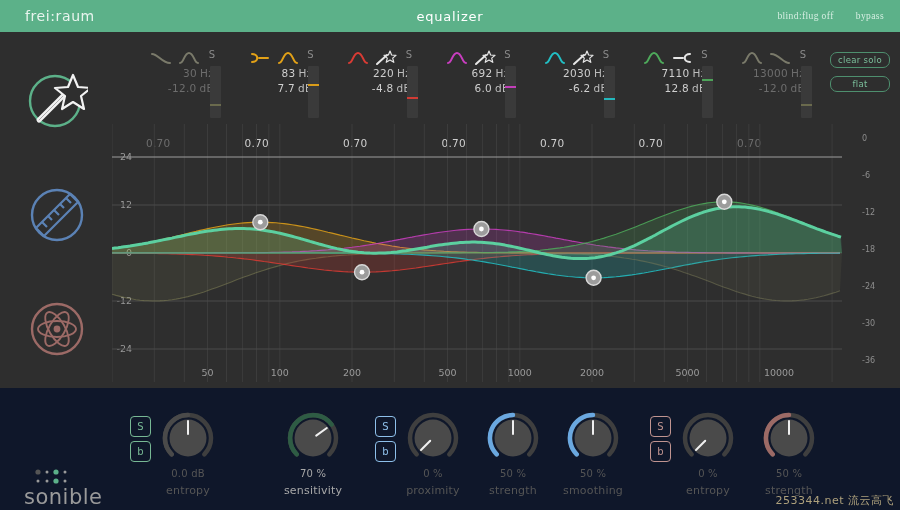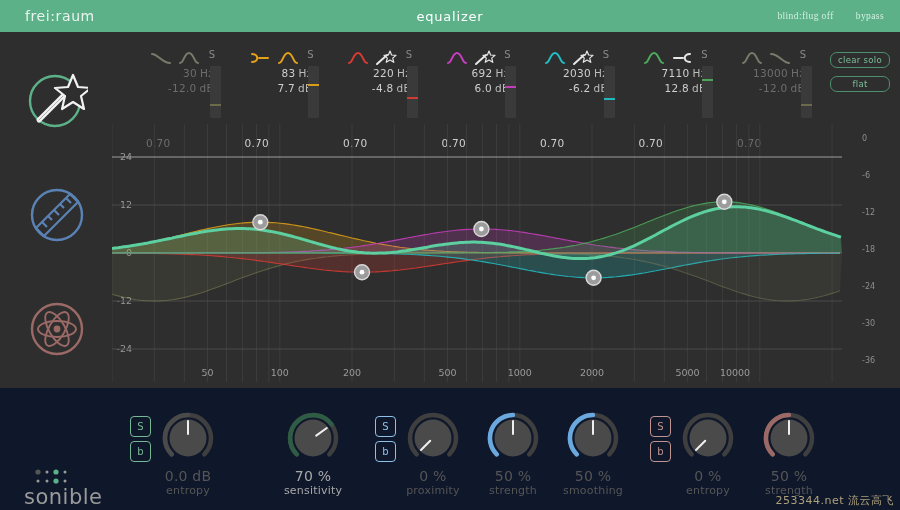--- a/index.html
+++ b/index.html
@@ -55,21 +55,21 @@
   .logo{position:absolute;left:22px;top:464px;width:96px;height:48px;}
   .logo svg{display:block;}
 
   .knobs{position:absolute;left:130px;top:404px;width:730px;height:95px;}
   .kgroup{position:absolute;top:0;}
   .sb{position:absolute;top:12px;width:19px;}
   .sb div{width:19px;height:19px;border-radius:4px;font-size:10px;line-height:19px;text-align:center;
           margin-bottom:4px;cursor:pointer;background:transparent;}
   .knob{position:absolute;top:8px;width:52px;height:52px;cursor:pointer;}
   .knob svg{display:block;}
-  .kval{position:absolute;top:64px;width:90px;text-align:center;font-size:14px;color:#555;letter-spacing:.2px;}
+  .kval{position:absolute;top:64px;width:90px;text-align:center;font-size:10px;color:#555;letter-spacing:.2px;}
   .klbl{position:absolute;top:80px;width:90px;text-align:center;font-size:11px;color:#555;letter-spacing:.2px;}
   .kgroup.muted .kval,.kgroup.muted .klbl{color:#a8a8a8;}
 
   .wm{position:absolute;right:6px;bottom:2px;font-size:11px;color:#c9b88a;letter-spacing:.5px;opacity:.85;}
 </style>
 </head>
 <body>
 
 <div class="app">
 
@@ -373,21 +373,21 @@
       </svg>
     </div>
   <div class="xlabels" id="xaxis">
       <div style="left: 95.5142px;">50</div>
       <div style="left: 167.768px;">100</div>
       <div style="left: 240.022px;">200</div>
       <div style="left: 335.536px;">500</div>
       <div style="left: 407.79px;">1000</div>
       <div style="left: 480.043px;">2000</div>
       <div style="left: 575.557px;">5000</div>
-      <div style="left: 623px;">10000</div>
+      <div style="left: 667px;">10000</div>
     </div>
 
   <div class="bottom">
     <div class="wm">253344.net 流云高飞</div>
   </div>
 
   <div class="logo">
     <svg viewBox="0 0 96 48">
       <g>
         <circle cx="16" cy="8" r="2.6" fill="#555"></circle>

